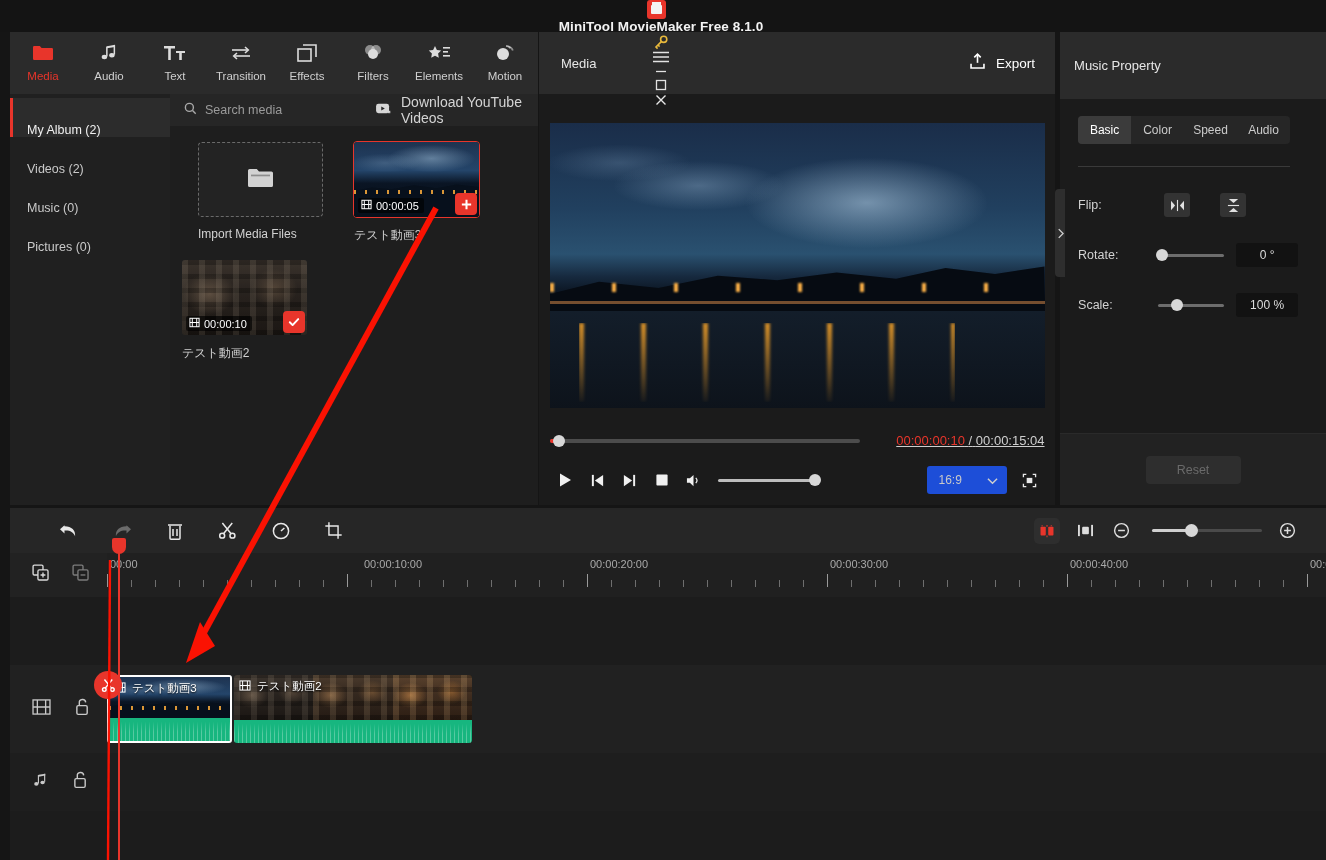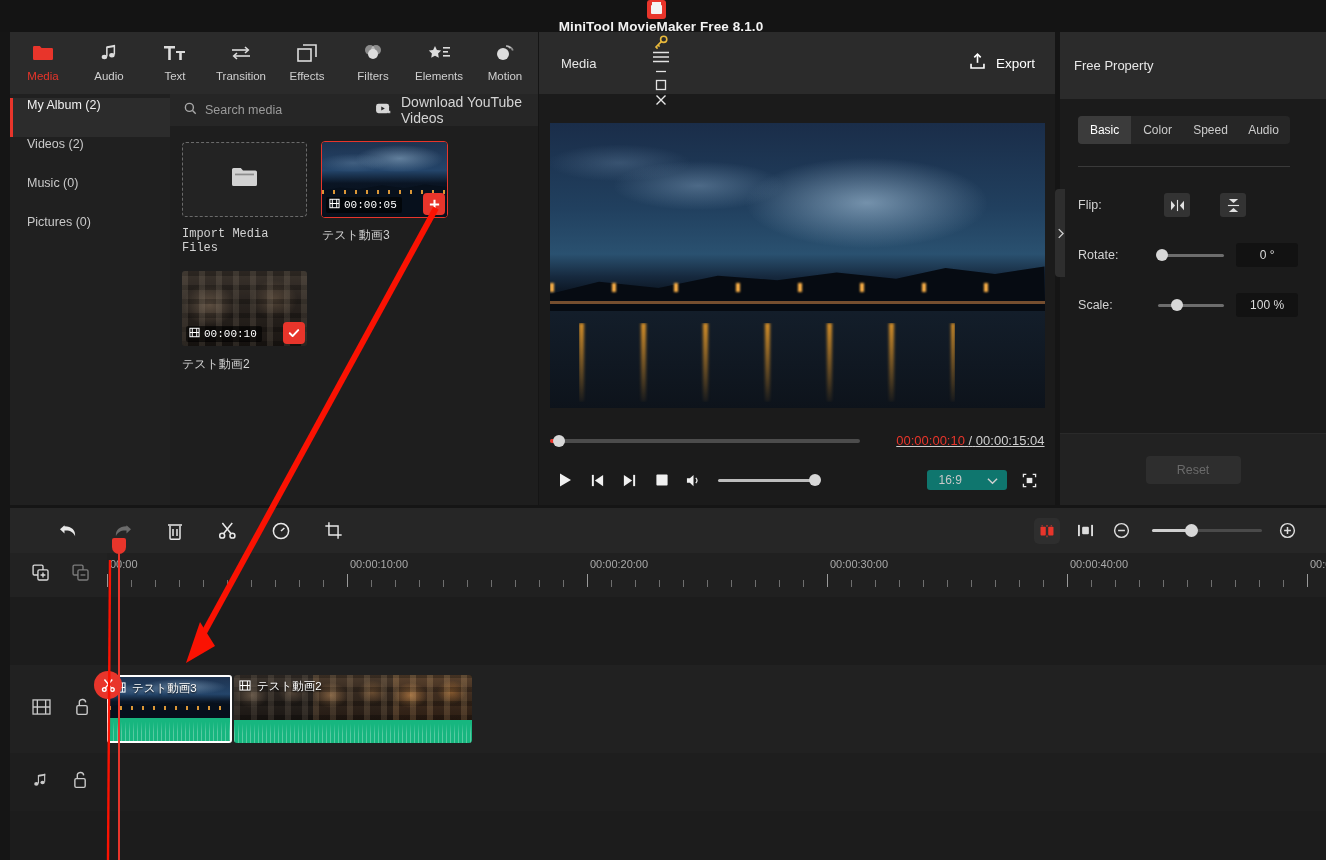--- a/index.html
+++ b/index.html
@@ -42,40 +42,40 @@
     width:66px; height:62px; display:flex; flex-direction:column; align-items:center;
     justify-content:flex-start; padding-top:9px; cursor:default; position:relative;
   }
   .tab .ticon { height:24px; display:flex; align-items:center; justify-content:center; }
   .tab .tlabel { font-size:11.5px; color:#cfcfcf; margin-top:5px; white-space:nowrap;
      overflow:hidden; max-width:66px; text-align:center; }
   .tab.active .tlabel { color:#e8352b; }
 
   .libarea { flex:1; display:flex; background:#1e1e1e; }
   .libnav { width:160px; background:#202020; padding-top:4px; }
-  .libnav-item { height:39px; display:flex; align-items:flex-start; padding-left:17px;
+  .libnav-item { height:39px; display:flex; align-items:flex-end; padding-left:17px;
     font-size:12.5px; color:#c9c9c9; position:relative; cursor:default; }
   .libnav-item.active { background:#2c2c2c; color:#f0f0f0; }
   .libnav-item.active::before {
     content:""; position:absolute; left:0; top:0; bottom:0; width:3px; background:#e8352b;
   }
 
   .libmain { flex:1; background:#1e1e1e; display:flex; flex-direction:column; }
   .libtoolbar { height:32px; background:#262626; display:flex; align-items:center;
     padding-left:14px; }
   .search-wrap { display:flex; align-items:center; gap:8px; width:170px; }
   .search-input { background:transparent; border:0; outline:0; color:#bdbdbd;
      font-size:12.5px; font-family:inherit; width:130px; }
   .search-input::placeholder { color:#9b9b9b; }
   .yt-dl { display:flex; align-items:center; gap:9px; font-size:14px; color:#d4d4d4;
      cursor:default; }
 
   .libgrid { padding:16px 0 0 12px; display:flex; flex-wrap:wrap; align-content:flex-start;
      gap:0; }
-  .cell { width:140px; margin:0 0 16px 0;font-family:Liberation Mono, monospace; }
+  .cell { width:140px; margin:0 0 16px 16px; }
   .import-box {
     width:125px; height:75px; border:1px dashed #6a6a6a; border-radius:4px;
     display:flex; align-items:center; justify-content:center; background:#232323;
   }
   .cell-cap { font-size:12px; color:#d2d2d2; text-align:left; margin-top:10px;
      width:125px; }
   .thumb {
     width:125px; height:75px; border-radius:3px; position:relative; overflow:hidden;
   }
   .thumb.selected { outline:1.5px solid #e8352b; outline-offset:0px; }
@@ -172,21 +172,21 @@
   .timecode .cur { color:#e8352b; }
 
   .ctrlrow { width:495px; display:flex; align-items:center; margin-top:18px; }
   .ctrl { width:32px; height:28px; display:flex; align-items:center; justify-content:center;
     cursor:default; }
   .volbar { position:relative; width:100px; height:3px; background:#bdbdbd; border-radius:2px;
     margin-left:8px; }
   .volbar .vknob { position:absolute; right:-3px; top:-4.5px; width:12px; height:12px;
     border-radius:50%; background:#d7d7d7; }
   .ratio-select {
-    margin-left:auto; width:80px; height:20px; background:#0f766e; border:0; border-radius:3px;
+    margin-left:auto; width:80px; height:28px; background:#1d4ed8; border:0; border-radius:3px;
     color:#c9c9c9; font-size:12px; font-family:inherit; padding-left:12px;
     -webkit-appearance:none; appearance:none; position:relative; outline:none;
   }
   .ratio-wrap { margin-left:auto; position:relative; display:flex; align-items:center; }
   .ratio-wrap .chev { position:absolute; right:9px; pointer-events:none; }
   .fs-btn { width:30px; height:26px; display:flex; align-items:center; justify-content:center;
     margin-left:8px; cursor:default; }
 
   
   .propcol { width:268px; margin-left:5px; background:#1b1b1b; display:flex;
@@ -637,21 +637,21 @@
     </div>
 
     <div class="propcol">
       <div class="collapse-handle">
         <svg width="7" height="11" viewBox="0 0 8 12">
             <path d="M2 1l5 5-5 5" fill="none" stroke="#cfcfcf" stroke-width="1.6"></path>
           </svg>
       </div>
 
       <div class="prop-head">
-        <span>Free Property</span>
+        <span>Music Property</span>
       </div>
 
       <div class="prop-body">
         <div class="seg">
           <div class="seg-item active">
             <span>Basic</span>
           </div>
           <div class="seg-item">
             <span>Color</span>
           </div>
@@ -830,21 +830,21 @@
           <div class="tick maj" style="left: 0px;"></div>
           <div class="tick min" style="left: 24px;"></div>
           <div class="tick min" style="left: 48px;"></div>
           <div class="tick min" style="left: 72px;"></div>
           <div class="tick min" style="left: 96px;"></div>
           <div class="tick min" style="left: 120px;"></div>
           <div class="tick min" style="left: 144px;"></div>
           <div class="tick min" style="left: 168px;"></div>
           <div class="tick min" style="left: 192px;"></div>
           <div class="tick min" style="left: 216px;"></div>
-          <div class="rlabel" style="left: 243px;">00:00:10:00</div>
+          <div class="rlabel" style="left: 257px;">00:00:10:00</div>
           <div class="tick maj" style="left: 240px;"></div>
           <div class="tick min" style="left: 264px;"></div>
           <div class="tick min" style="left: 288px;"></div>
           <div class="tick min" style="left: 312px;"></div>
           <div class="tick min" style="left: 336px;"></div>
           <div class="tick min" style="left: 360px;"></div>
           <div class="tick min" style="left: 384px;"></div>
           <div class="tick min" style="left: 408px;"></div>
           <div class="tick min" style="left: 432px;"></div>
           <div class="tick min" style="left: 456px;"></div>

